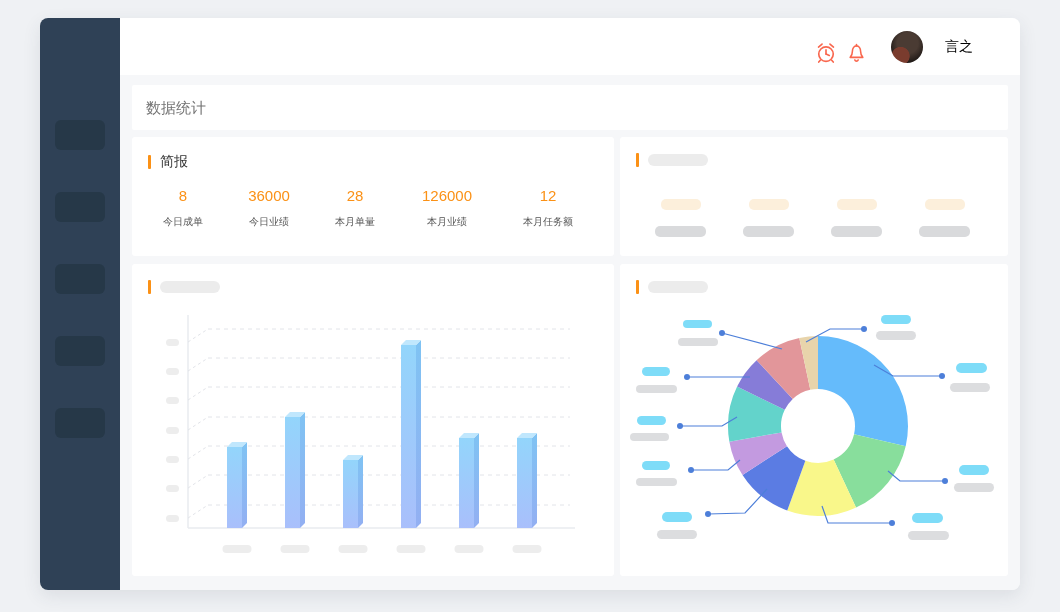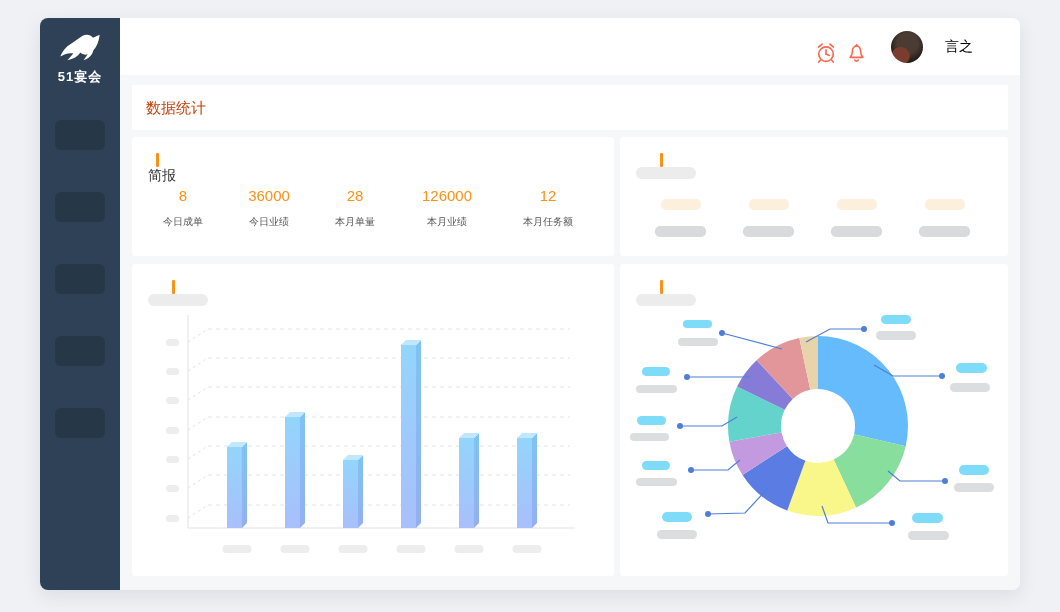--- a/index.html
+++ b/index.html
@@ -17,27 +17,27 @@
   .hicon{position:absolute;top:24px;cursor:pointer;}
   .icon-alarm{left:695px;}
   .icon-bell{left:726px;}
   .avatar{position:absolute;left:771px;top:13px;width:32px;height:32px;border-radius:50%;
     background:radial-gradient(circle at 30% 78%, #7a3c2e 0 26%, rgba(0,0,0,0) 28%),
                radial-gradient(circle at 52% 38%, #4a3b33 0 40%, #221b18 72%);}
   .user-name{position:absolute;left:825px;top:20px;font-size:14px;color:#000000;}
   
   .content{position:absolute;left:80px;top:57px;width:900px;height:515px;background:#f6f7f9;border-radius:0 0 8px 0;}
   .title-bar{position:absolute;left:12px;top:10px;width:876px;height:45px;background:#fff;border-radius:2px;}
-  .title-bar span{position:absolute;left:14px;top:14px;font-size:15px;color:#c2410c;}
+  .title-bar span{position:absolute;left:14px;top:14px;font-size:15px;color:#737373;}
   .card{position:absolute;background:#fff;border-radius:3px;}
   .card-briefing{left:12px;top:62px;width:482px;height:119px;}
   .card-skeleton{left:500px;top:62px;width:388px;height:119px;}
   .card-bar{left:12px;top:189px;width:482px;height:312px;}
   .card-donut{left:500px;top:189px;width:388px;height:312px;}
-  .card-head{position:absolute;left:16px;top:16px;display:flex;align-items:center;z-index:2;flex-direction:column;}
+  .card-head{position:absolute;left:16px;top:16px;display:flex;align-items:center;z-index:2;}
   .accent{display:inline-block;width:3px;height:14px;background:#fb9116;border-radius:1px;margin-right:9px;}
   .card-head .htext{font-size:14px;color:#333;}
   .skel-title{width:60px;height:12px;border-radius:6px;background:#ececec;}
   
   .stat-col{position:absolute;top:50px;transform:translateX(-50%);text-align:center;white-space:nowrap;}
   .stat-col:nth-child(1){left:51px;}  .stat-col:nth-child(2){left:137px;}
   .stat-col:nth-child(3){left:223px;} .stat-col:nth-child(4){left:315px;}
   .stat-col:nth-child(5){left:404px;margin-left:12px;}
   .stat-value{font-size:15px;color:#fb9116;}
   .stat-label{font-size:10px;color:#555;margin-top:11px;}
@@ -49,26 +49,20 @@
   .skel-gray2{width:51px;height:11px;margin-top:16px;border-radius:5px;background:#d9dadc;}
   .chart-svg{position:absolute;left:0;top:0;}
 </style>
 </head>
 <body>
 
 <div class="stage">
   <div class="container">
 
     <aside class="sidebar">
-      <div class="logo">
-        <svg width="44" height="34" viewBox="0 0 48 38">
-          <path fill="#ffffff" d="M46 3 L38.5 6.5 C36 2.8 30.5 2 26.5 4.6 L14 13 C8 16.5 4 21.5 2 27.5 C7 24.5 12 23.2 16.5 24 L10 31.5 C16.5 30.5 21.5 27.3 24.5 23 C26.5 25 29.5 25.8 32.5 25 L28 31.5 C33.5 30.3 37.8 26 39 20.5 C42.5 16.8 45 11 46 3 Z"></path>
-        </svg>
-        <div class="logo-text">51宴会</div>
-      </div>
       <nav class="side-menu" id="sideMenu">
           <div class="side-item"></div>
           <div class="side-item"></div>
           <div class="side-item"></div>
           <div class="side-item"></div>
           <div class="side-item"></div>
         </nav>
     </aside>
 
     <header class="topbar">

